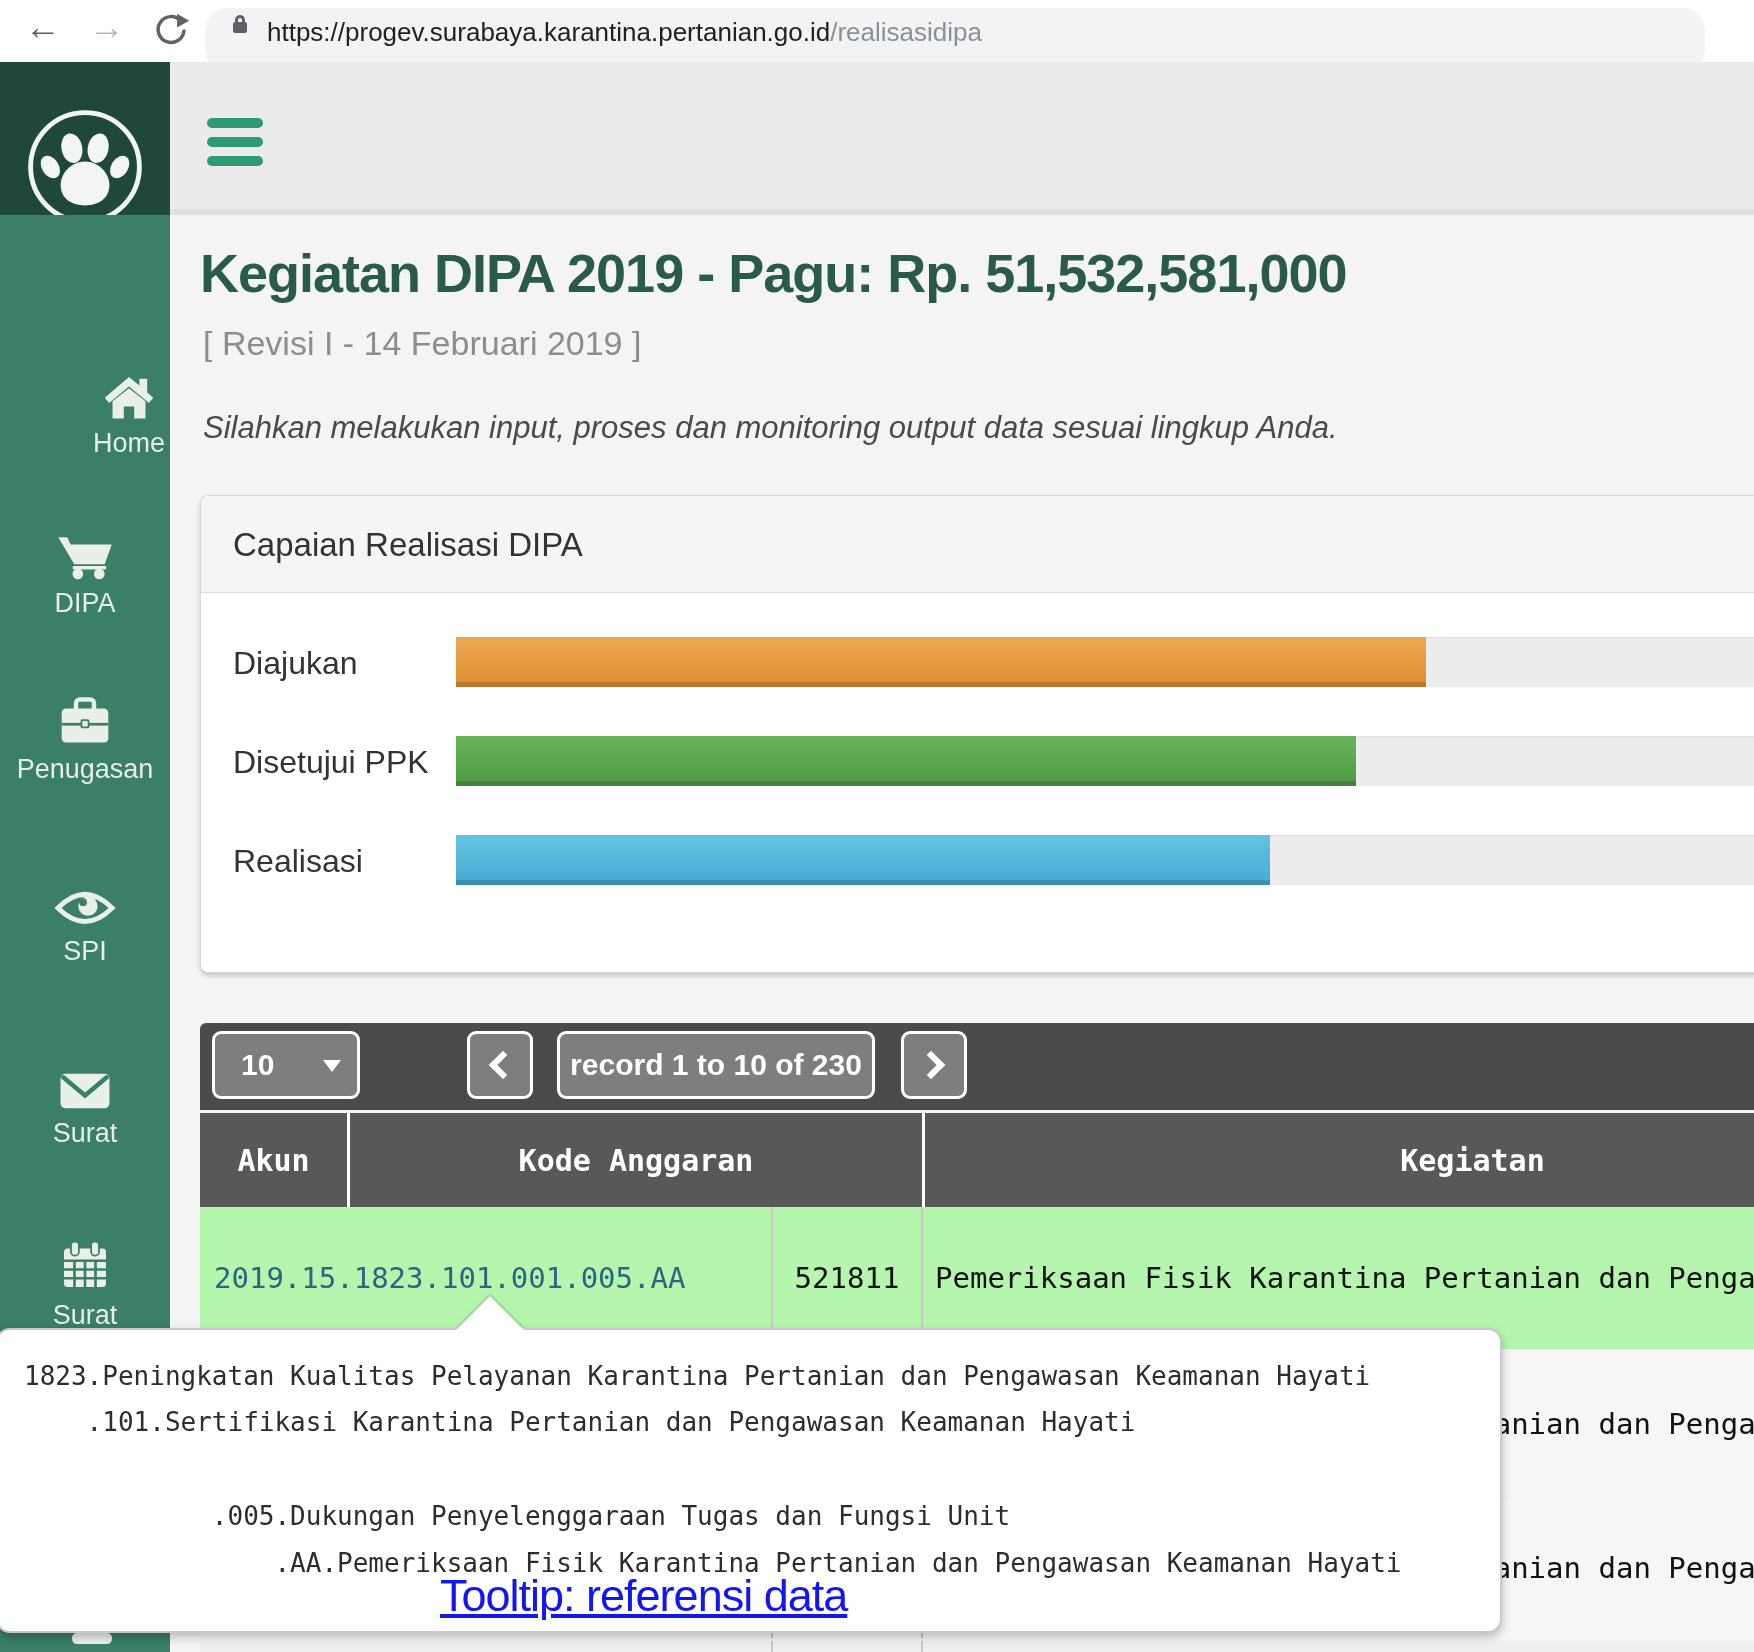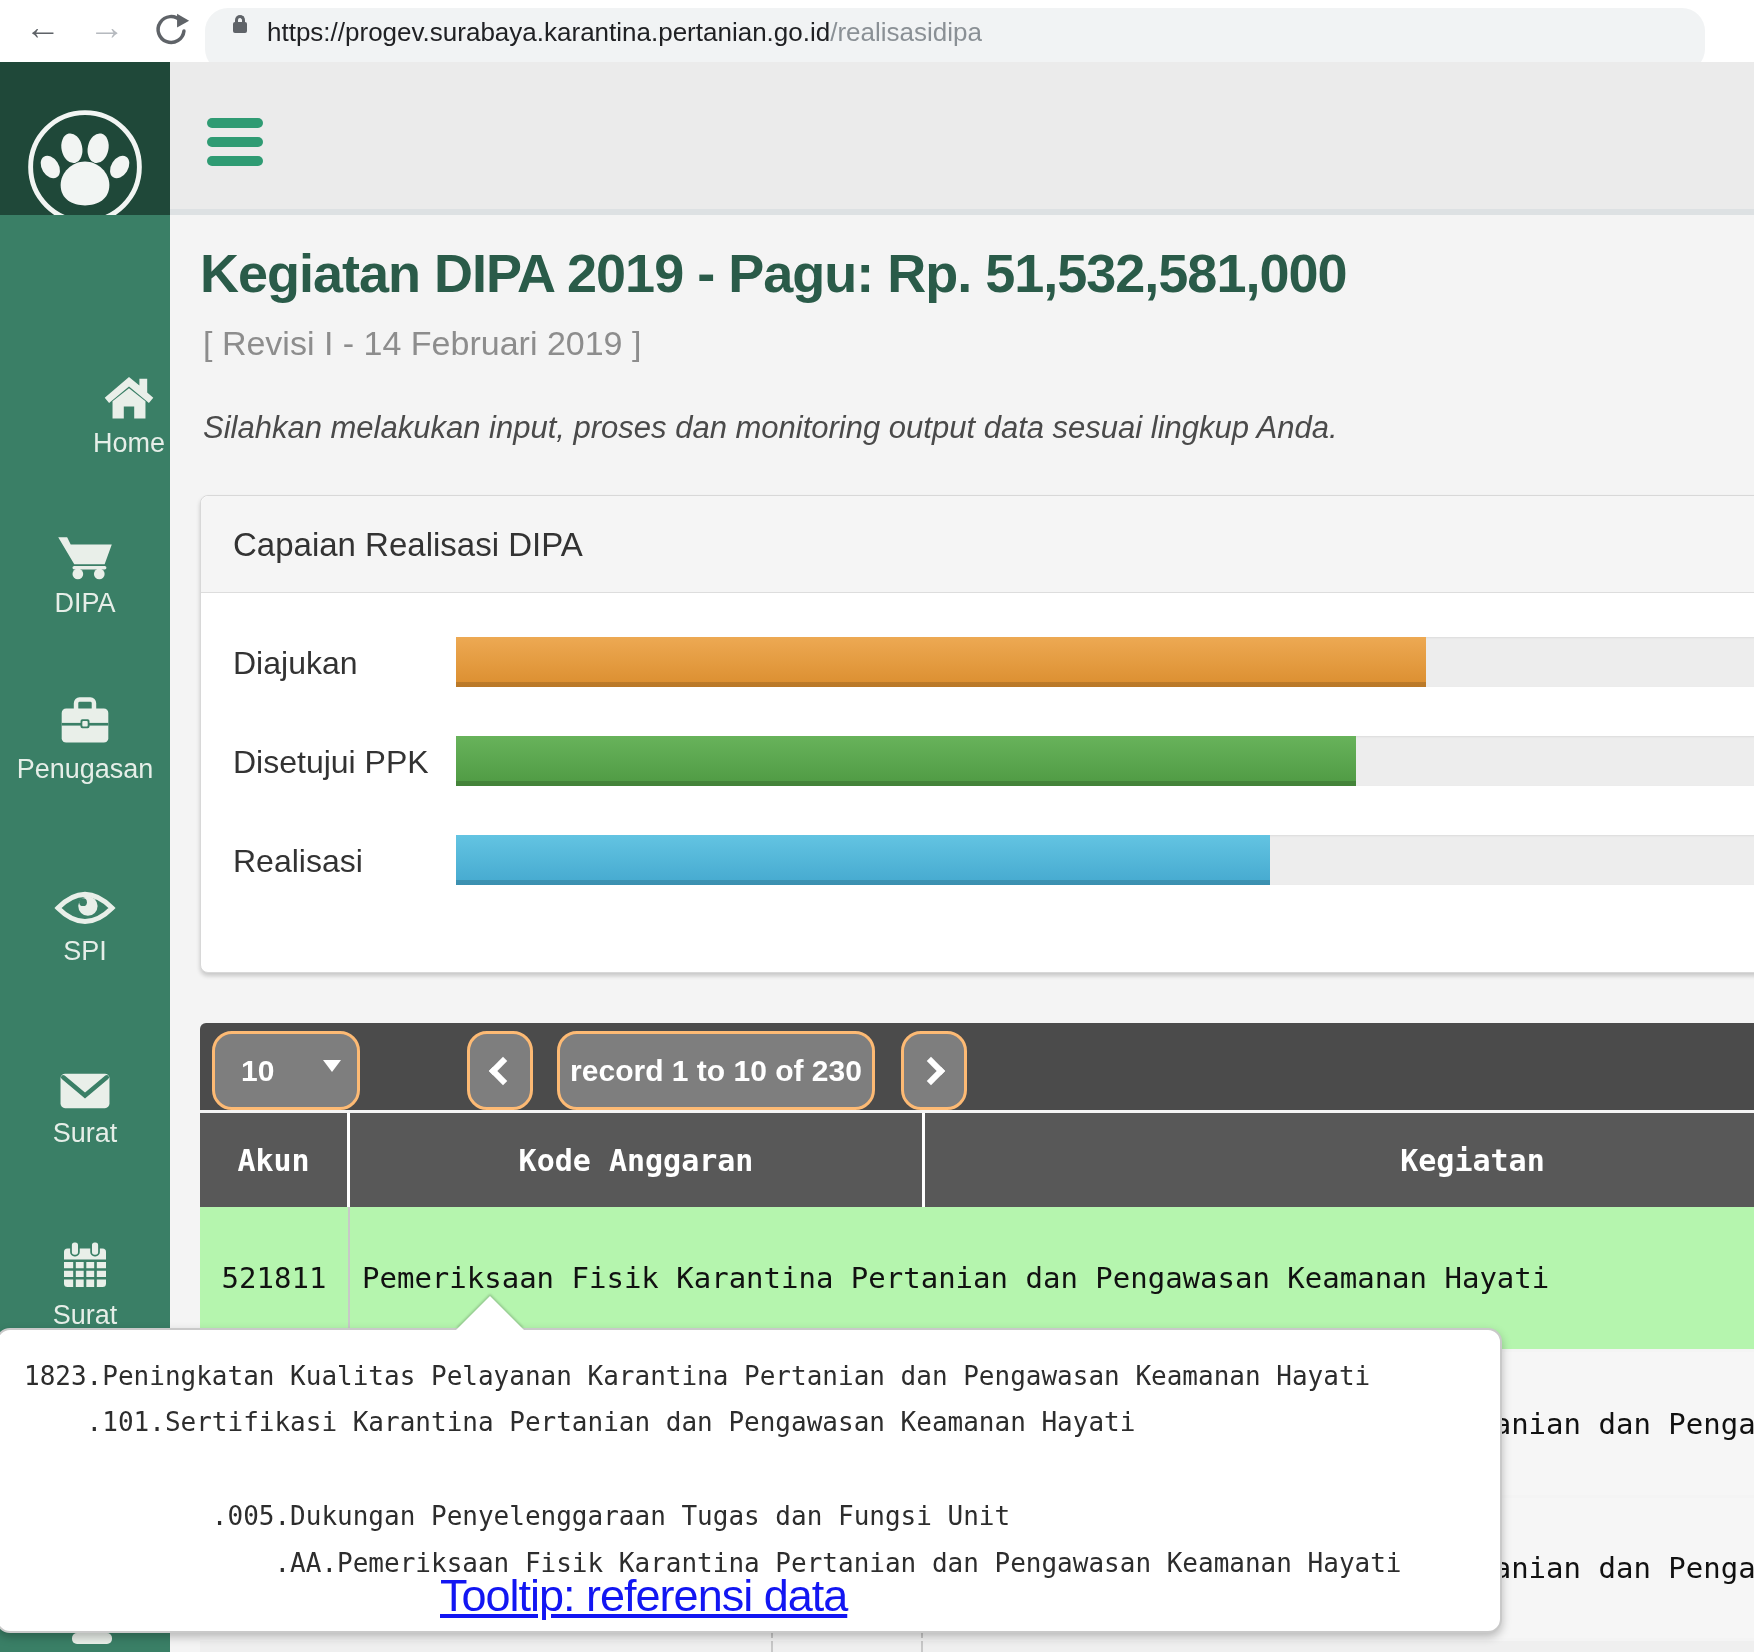--- a/index.html
+++ b/index.html
@@ -52,21 +52,21 @@
   .crow .clabel{position:absolute;left:32px;top:8px;font-size:32px;color:#333;}
   .track{position:absolute;left:255px;top:0;width:1565px;height:50px;background:#ededed;
          box-shadow:inset 0 1px 2px rgba(0,0,0,.08);}
   .bar{height:50px;box-shadow:inset 0 -5px 0 rgba(0,0,0,.15);}
   .bar-orange{background:linear-gradient(#eda953,#db8e2f);}
   .bar-green{background:linear-gradient(#68b35b,#4f9a43);}
   .bar-blue{background:linear-gradient(#63c4e2,#45a9cf);}
 
   
   .pagbar{left:200px;top:1023px;width:1820px;height:87px;background:#4b4b4b;border-radius:6px 6px 0 0;}
-  .pbtn{position:absolute;top:8px;height:79px;background:#7e7e7e;border:3px solid #fdba74;border-radius:20px;
+  .pbtn{position:absolute;top:8px;height:68px;background:#7e7e7e;border:3px solid #ffffff;border-radius:9px;
         box-sizing:border-box;color:#fff;font-weight:bold;font-size:30px;cursor:pointer;
         display:flex;align-items:center;justify-content:center;}
   .psel{left:12px;width:148px;justify-content:flex-start;padding-left:26px;}
   .psel .caret{position:absolute;right:16px;top:26px;width:0;height:0;
                border-left:9px solid transparent;border-right:9px solid transparent;border-top:12px solid #fff;}
   .pprev{left:267px;width:66px;}
   .pinfo{left:357px;width:318px;cursor:default;}
   .pnext{left:701px;width:66px;}
   .chev{display:inline-block;width:14px;height:14px;border-left:6px solid #fff;border-bottom:6px solid #fff;}
   .chev-l{transform:rotate(45deg);margin-left:6px;}
@@ -249,20 +249,21 @@
   </div>
 </div>
 
 <div class="abs thead mono">
   <div class="th th-akun">Akun</div>
   <div class="th th-kode">Kode Anggaran</div>
   <div class="th th-keg">Kegiatan</div>
 </div>
 
 <div class="abs trow row-0 mono">
+  <div class="td td-kode">2019.15.1823.101.001.005.AA</div>
   <div class="td td-akun">521811</div>
   <div class="td td-keg">Pemeriksaan Fisik Karantina Pertanian dan Pengawasan Keamanan Hayati</div>
 </div>
 
 <div class="abs trow row-1 mono">
   <div class="td td-kode"></div>
   <div class="td td-akun"></div>
   <div class="td td-keg">Pemeriksaan Fisik Karantina Pertanian dan Pengawasan Keamanan Hayati</div>
 </div>
 

